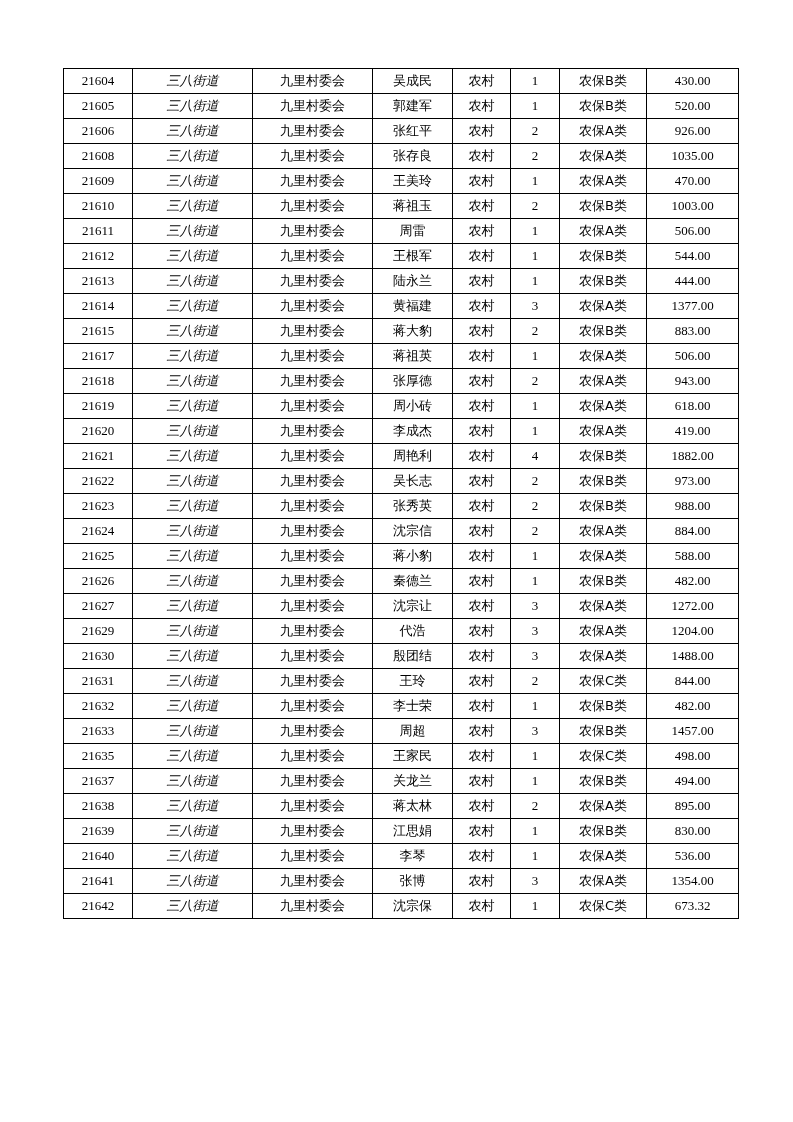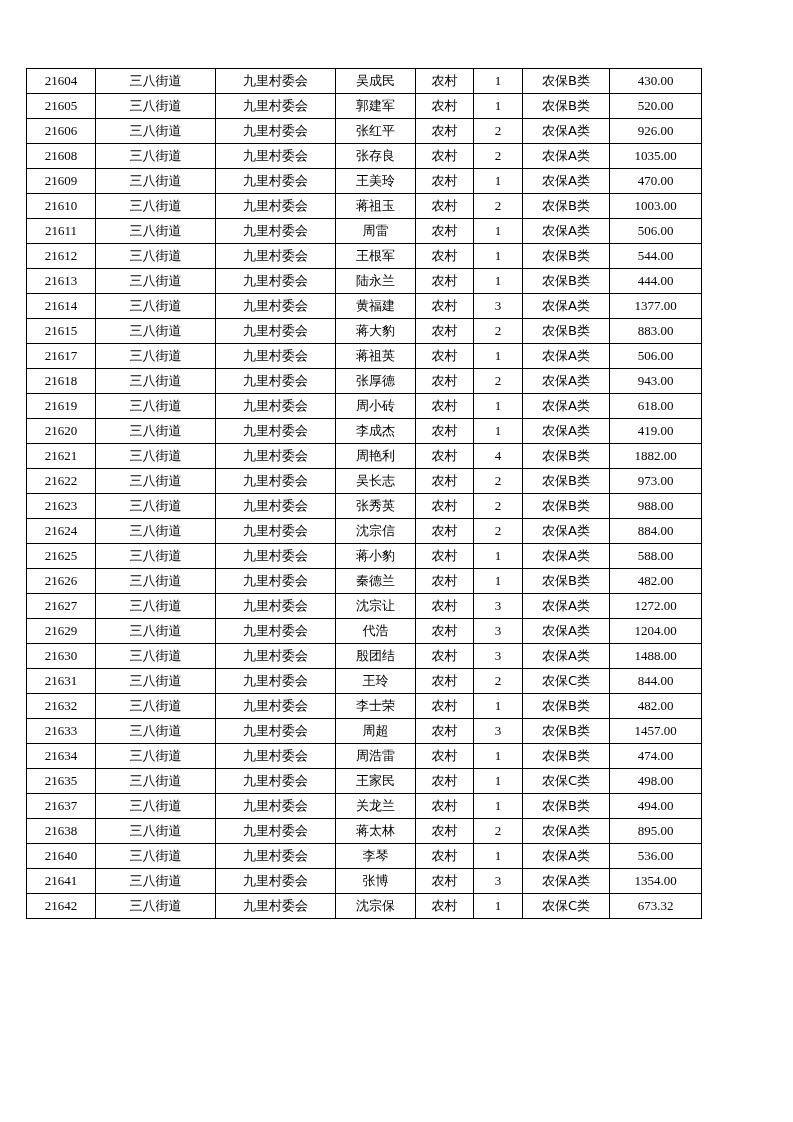--- a/index.html
+++ b/index.html
@@ -11,40 +11,40 @@
     width: 793px;
     height: 1122px;
     font-family: "Liberation Serif", serif;
     color: #000000;
   }
   .page {
     position: relative;
     width: 793px;
     height: 1122px;
     box-sizing: border-box;
-    padding: 68px 63px 0 26px;
+    padding: 68px 63px 0 63px;
   }
   table.data-table {
     border-collapse: collapse;
     width: 667px;
     table-layout: fixed;
   }
   table.data-table td {
     border: 1px solid #000000;
     height: 24px;
     line-height: 24px;
     text-align: center;
     vertical-align: middle;
     font-size: 13px;
     padding: 0;
     overflow: hidden;
     white-space: nowrap;
   }
   td.col-id     { width: 68px; font-family: "Liberation Serif", serif; }
-  td.col-street { width: 119px; }
+  td.col-street { width: 119px; font-style: italic; }
   td.col-village{ width: 119px; }
   td.col-name   { width: 79px; }
   td.col-type   { width: 57px; }
   td.col-count  { width: 48px; font-family: "Liberation Serif", serif; }
   td.col-cat    { width: 86px; }
   td.col-amount { width: 91px; font-family: "Liberation Serif", serif; }
   .cn {
     font-family: "DejaVu Sans", sans-serif;
     font-size: 12.5px;
   }
@@ -319,30 +319,20 @@
           <td class="col-id">21633</td>
           <td class="col-street cn">三八街道</td>
           <td class="col-village cn">九里村委会</td>
           <td class="col-name cn">周超</td>
           <td class="col-type cn">农村</td>
           <td class="col-count">3</td>
           <td class="col-cat cn">农保B类</td>
           <td class="col-amount">1457.00</td>
         </tr>
         <tr>
-          <td class="col-id">21634</td>
-          <td class="col-street cn">三八街道</td>
-          <td class="col-village cn">九里村委会</td>
-          <td class="col-name cn">周浩雷</td>
-          <td class="col-type cn">农村</td>
-          <td class="col-count">1</td>
-          <td class="col-cat cn">农保B类</td>
-          <td class="col-amount">474.00</td>
-        </tr>
-        <tr>
           <td class="col-id">21635</td>
           <td class="col-street cn">三八街道</td>
           <td class="col-village cn">九里村委会</td>
           <td class="col-name cn">王家民</td>
           <td class="col-type cn">农村</td>
           <td class="col-count">1</td>
           <td class="col-cat cn">农保C类</td>
           <td class="col-amount">498.00</td>
         </tr>
         <tr>
@@ -357,20 +347,30 @@
         </tr>
         <tr>
           <td class="col-id">21638</td>
           <td class="col-street cn">三八街道</td>
           <td class="col-village cn">九里村委会</td>
           <td class="col-name cn">蒋太林</td>
           <td class="col-type cn">农村</td>
           <td class="col-count">2</td>
           <td class="col-cat cn">农保A类</td>
           <td class="col-amount">895.00</td>
+        </tr>
+        <tr>
+          <td class="col-id">21639</td>
+          <td class="col-street cn">三八街道</td>
+          <td class="col-village cn">九里村委会</td>
+          <td class="col-name cn">江思娟</td>
+          <td class="col-type cn">农村</td>
+          <td class="col-count">1</td>
+          <td class="col-cat cn">农保B类</td>
+          <td class="col-amount">830.00</td>
         </tr>
         <tr>
           <td class="col-id">21640</td>
           <td class="col-street cn">三八街道</td>
           <td class="col-village cn">九里村委会</td>
           <td class="col-name cn">李琴</td>
           <td class="col-type cn">农村</td>
           <td class="col-count">1</td>
           <td class="col-cat cn">农保A类</td>
           <td class="col-amount">536.00</td>

